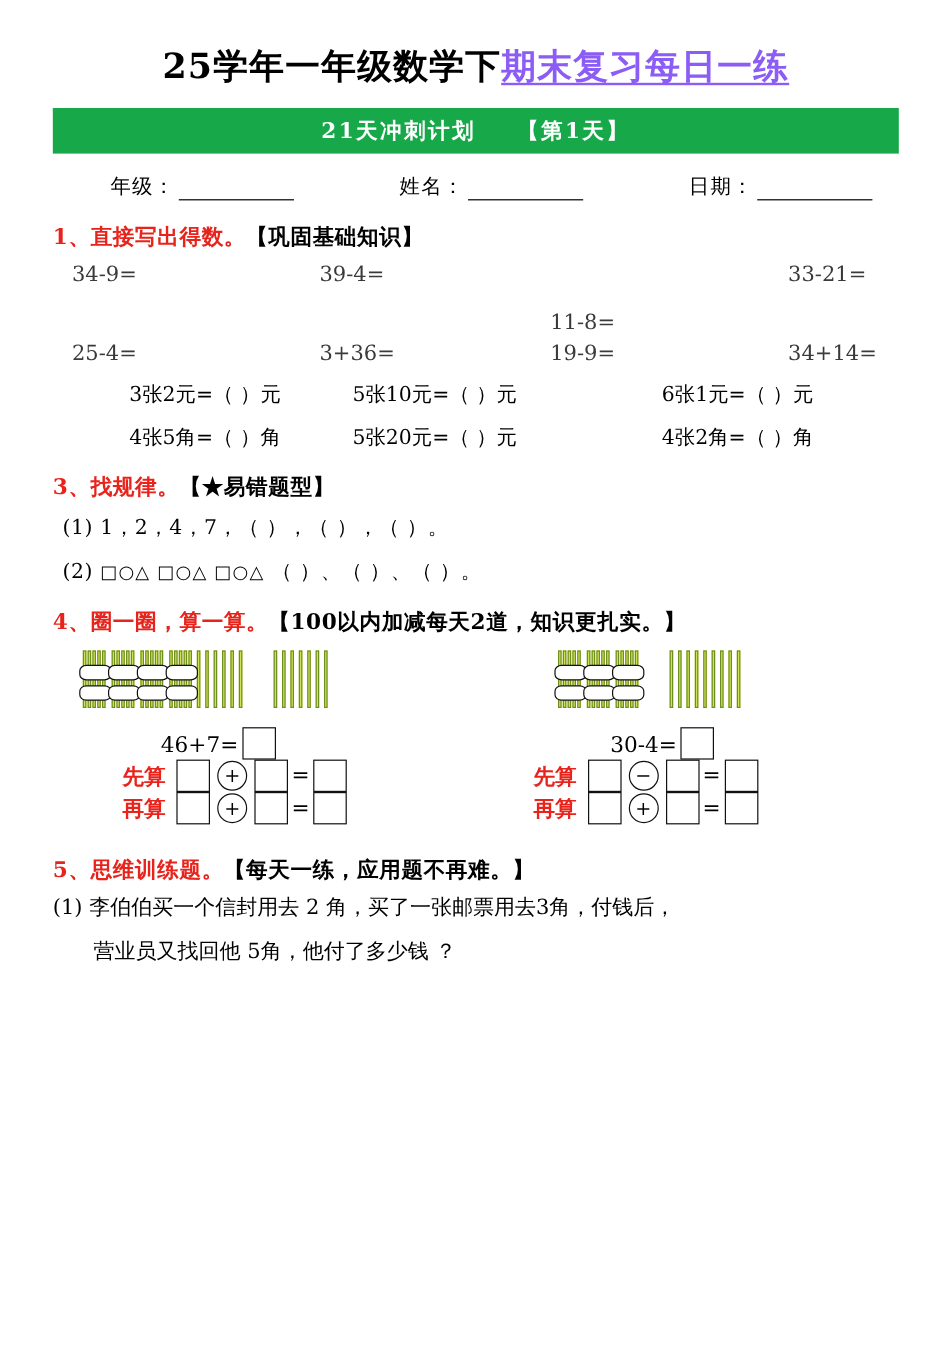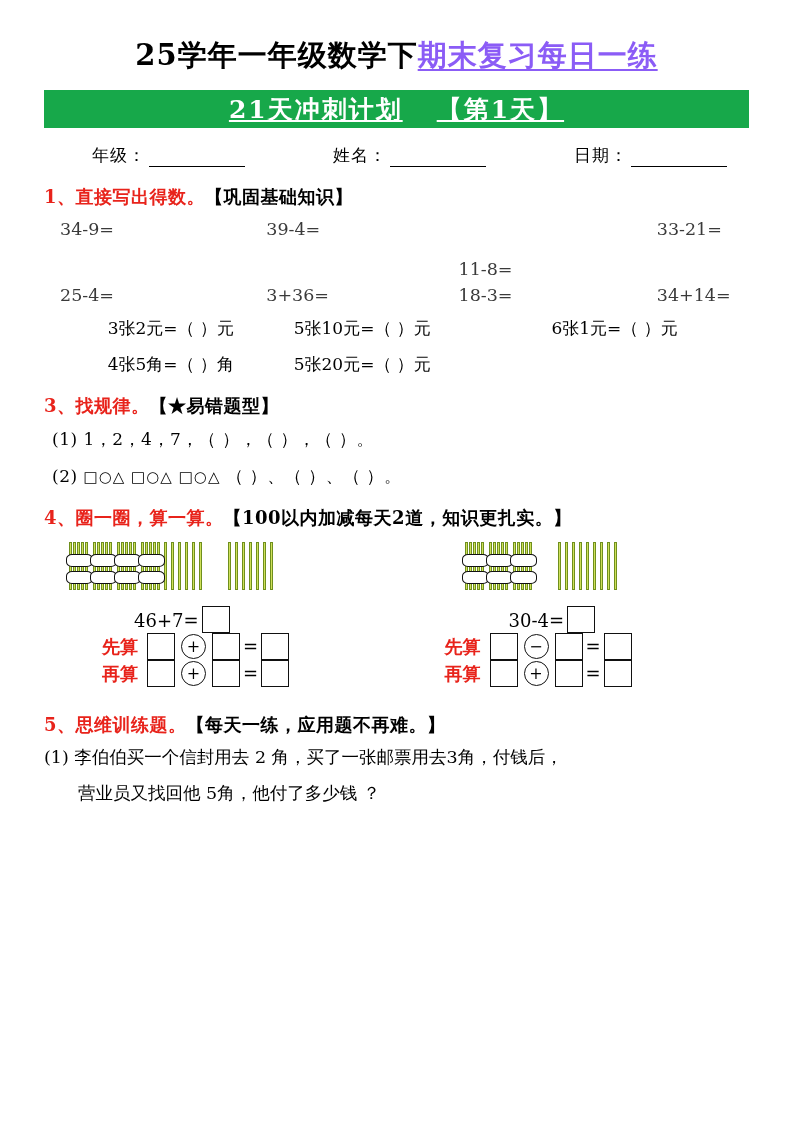--- a/index.html
+++ b/index.html
@@ -52,23 +52,22 @@
   .banner {
     margin-top: 14px;
     background: #17a84a;
     height: 38px;
     display: flex;
     align-items: center;
     justify-content: center;
     color: #ffffff;
     font-family: "DejaVu Serif", serif;
     font-weight: bold;
-    font-size: 25px;
+    font-size: 18px;
     letter-spacing: 2px;
-    text-decoration: underline;
   }
   .banner .b2 { margin-left: 34px; }
 
   
   .info-line {
     margin-top: 16px;
     display: flex;
     justify-content: space-between;
     padding: 0 22px 0 48px;
     font-size: 17px;
@@ -253,34 +252,35 @@
   <div class="q1">
     <div class="row r1">
       <div class="cell">34-9=</div>
       <div class="cell">39-4=</div>
       <div class="cell">11-8=</div>
       <div class="cell">33-21=</div>
     </div>
     <div class="row r2">
       <div class="cell">25-4=</div>
       <div class="cell">3+36=</div>
-      <div class="cell">18-3=</div>
+      <div class="cell">19-9=</div>
       <div class="cell">34+14=</div>
     </div>
   </div>
 
   <div class="q2">
     <div class="row">
       <div class="cell c1">3张2元=（        ）元</div>
       <div class="cell c2">5张10元=（        ）元</div>
       <div class="cell c3">6张1元=（      ）元</div>
     </div>
     <div class="row">
       <div class="cell c1">4张5角=（        ）角</div>
       <div class="cell c2">5张20元=（        ）元</div>
+      <div class="cell c3">4张2角=（      ）角</div>
     </div>
   </div>
 
   <div class="sec">
     <span>3、找规律。</span><span class="blk">【★易错题型】</span>
   </div>
   <div class="q3">
     <div class="line">(1) 1，2，4，7，（            ），（            ），（            ）。</div>
     <div class="line">
       <span>(2)</span>

